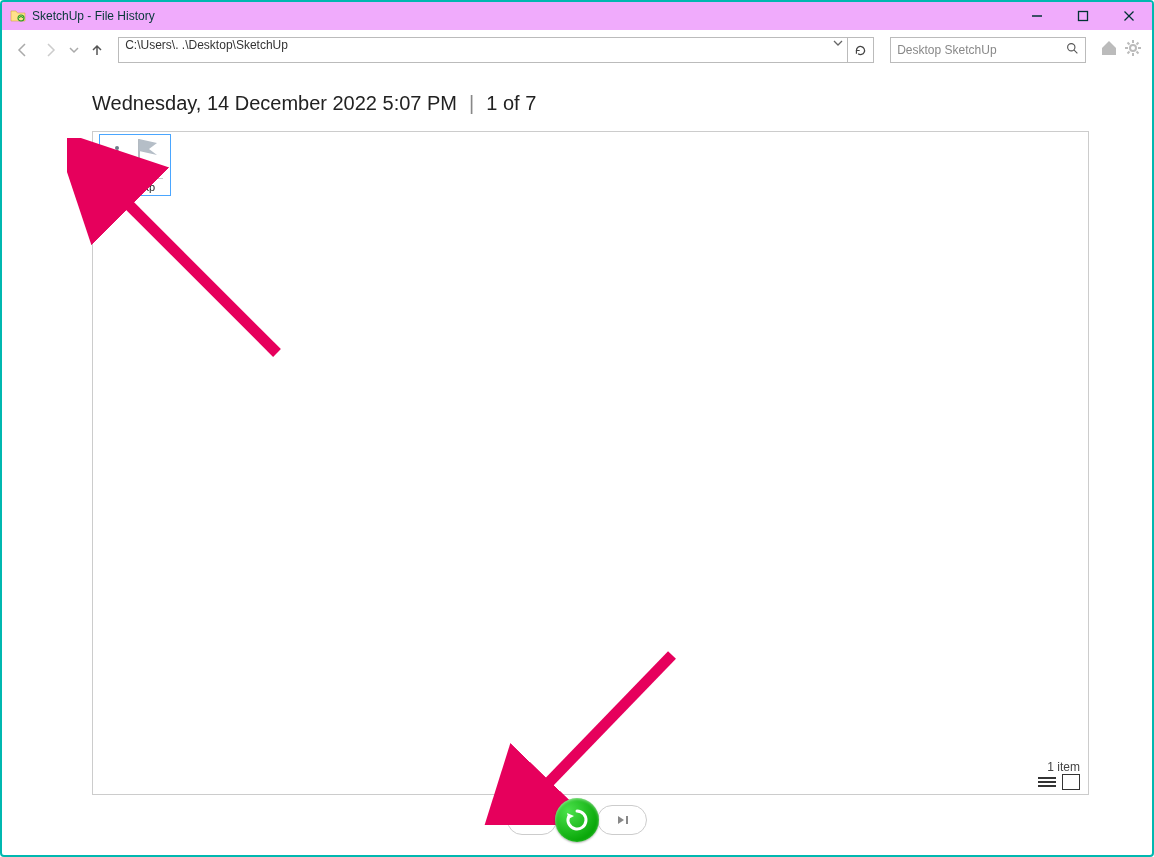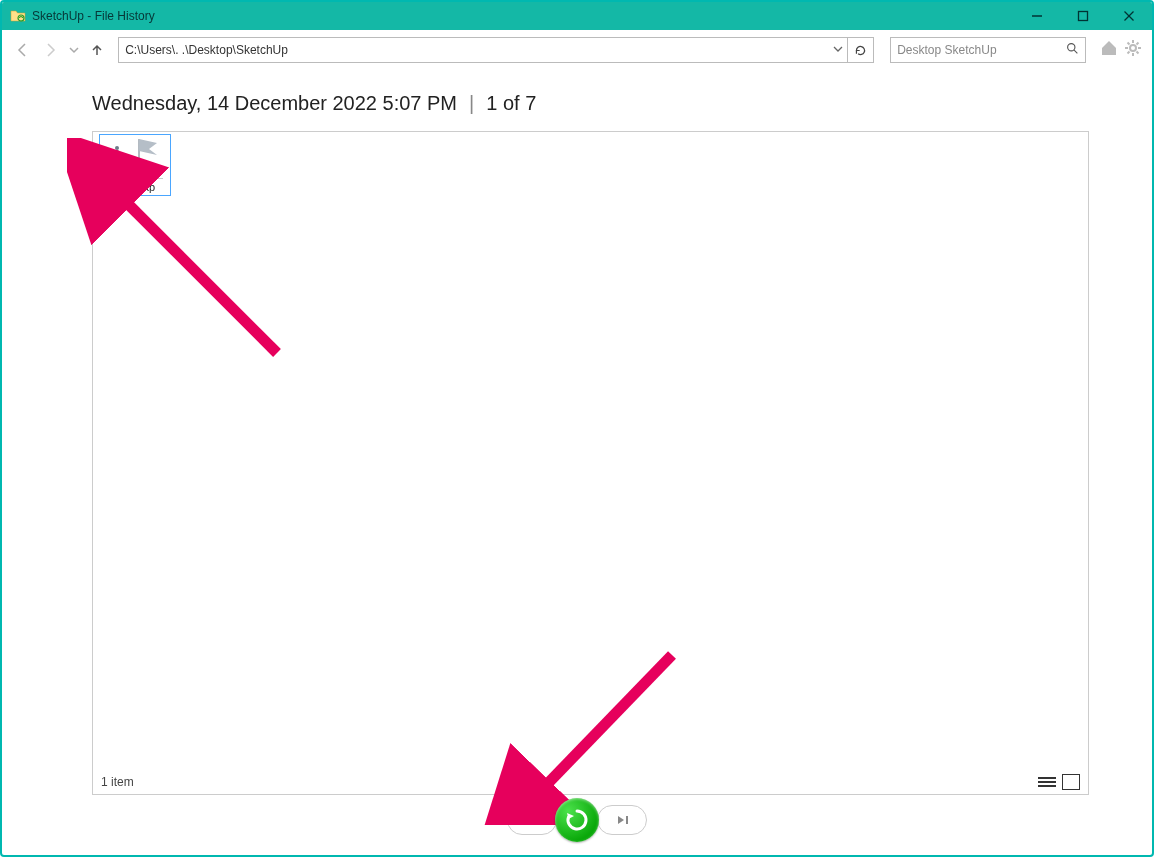--- a/index.html
+++ b/index.html
@@ -15,21 +15,21 @@
       border: 2px solid #00b8b0;
       border-radius: 4px;
       overflow: hidden;
       display: flex;
       flex-direction: column;
       position: relative;
     }
     
     .title-bar {
       height: 28px;
-      background: #14b8a6;
+      background: #f0abfc;
       display: flex;
       align-items: center;
       color: #022;
       font-size: 12px;
       padding-left: 8px;
     }
     .title-bar .folder-icon {
       width: 16px;
       height: 16px;
       margin-right: 6px;
@@ -76,21 +76,21 @@
       display: flex;
       align-items: center;
       flex: 0 0 auto;
       margin-left: 4px;
     }
     .addr-bar {
       width: 730px;
       height: 26px;
       border: 1px solid #bbb;
       display: flex;
-      align-items: center;
+      align-items: flex-start;
       font-size: 12px;
       color: #333;
       padding: 0 6px;
       position: relative;
     }
     .addr-bar .chev-down {
       position: absolute;
       right: 4px;
       color: #666;
       font-size: 10px;
@@ -193,23 +193,24 @@
       color: #222;
       text-align: center;
       white-space: nowrap;
     }
     .status-bar {
       position: absolute;
       bottom: 4px;
       left: 8px;
       right: 8px;
       display: flex;
-      align-items: center;
+      align-items: flex-end;
       font-size: 12px;
       color: #444;
+      flex-direction: column;
     }
     .view-toggles {
       margin-left: auto;
       display: flex;
       gap: 6px;
       color: #333;
     }
     .view-toggles .vbtn {
       width: 18px;
       height: 16px;

